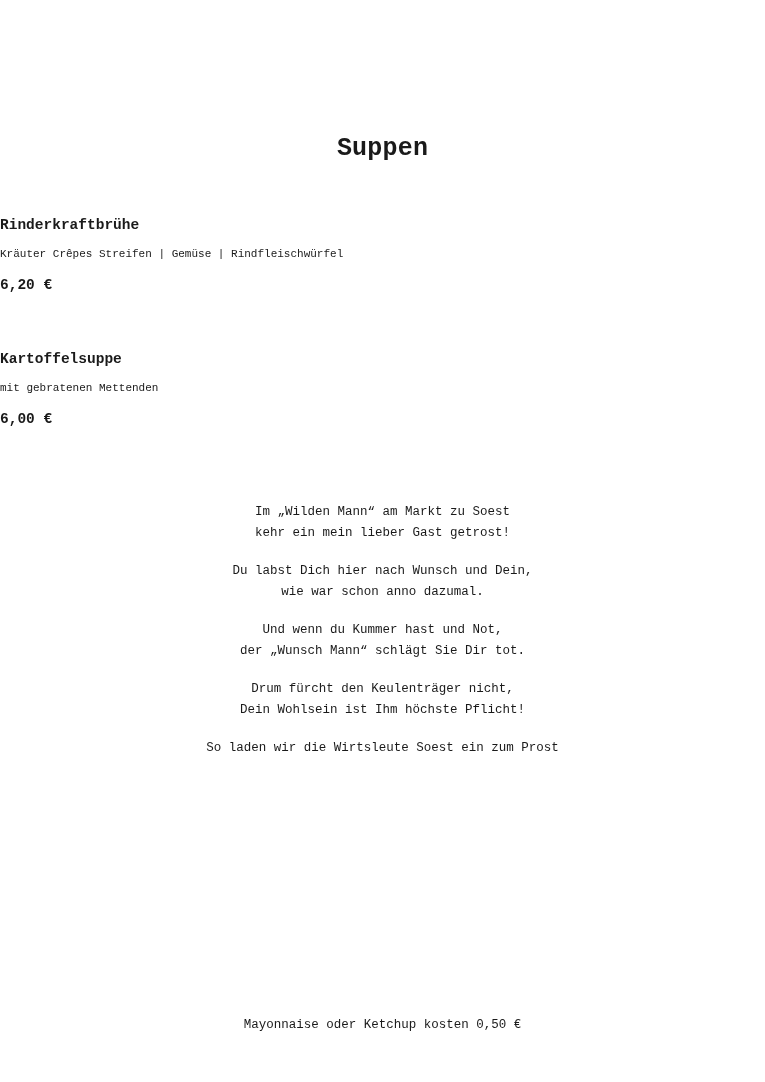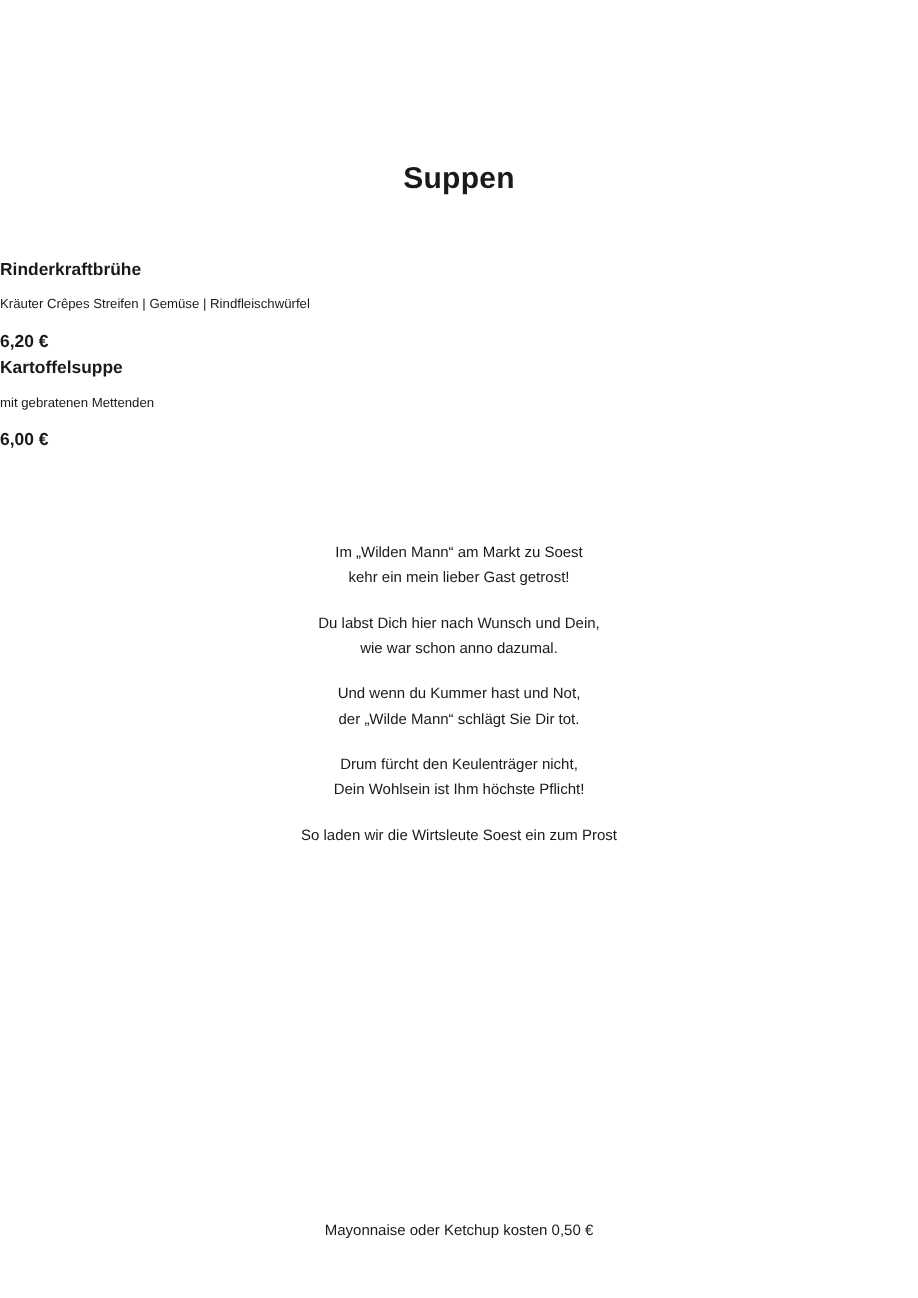--- a/index.html
+++ b/index.html
@@ -13,37 +13,39 @@
     font-family: "Liberation Sans", sans-serif;
     color: #1a1a1a;
     position: relative;
     overflow: hidden;
   }
   .page {
     width: 765px;
     height: 955px;
     position: relative;
     box-sizing: border-box;
+    font-family: Liberation Mono, monospace;
   }
   .title {
     text-align: center;
     font-size: 25px;
     font-weight: 600;
     letter-spacing: 0.2px;
     margin: 0;
     padding-top: 134px;
     line-height: 1.2;
   }
   .menu-section {
     margin-top: 50px;
   }
   .dish {
     text-align: left;
   }
   .dish + .dish {
+    margin-top: 52px;
   }
   .dish-name {
     font-size: 14.5px;
     font-weight: 600;
     line-height: 1.55;
   }
   .dish-desc {
     font-size: 11px;
     font-weight: 500;
     line-height: 1.55;
@@ -111,21 +113,21 @@
       <span class="line">kehr ein mein lieber Gast getrost!</span>
     </div>
 
     <div class="stanza">
       <span class="line">Du labst Dich hier nach Wunsch und Dein,</span>
       <span class="line">wie war schon anno dazumal.</span>
     </div>
 
     <div class="stanza">
       <span class="line">Und wenn du Kummer hast und Not,</span>
-      <span class="line">der „Wilde Mann“ schlägt Sie Dir tot.</span>
+      <span class="line">der „Wunsch Mann“ schlägt Sie Dir tot.</span>
     </div>
 
     <div class="stanza">
       <span class="line">Drum fürcht den Keulenträger nicht,</span>
       <span class="line">Dein Wohlsein ist Ihm höchste Pflicht!</span>
     </div>
 
     <div class="stanza">
       <span class="line">So laden wir die Wirtsleute Soest ein zum Prost</span>
     </div>

